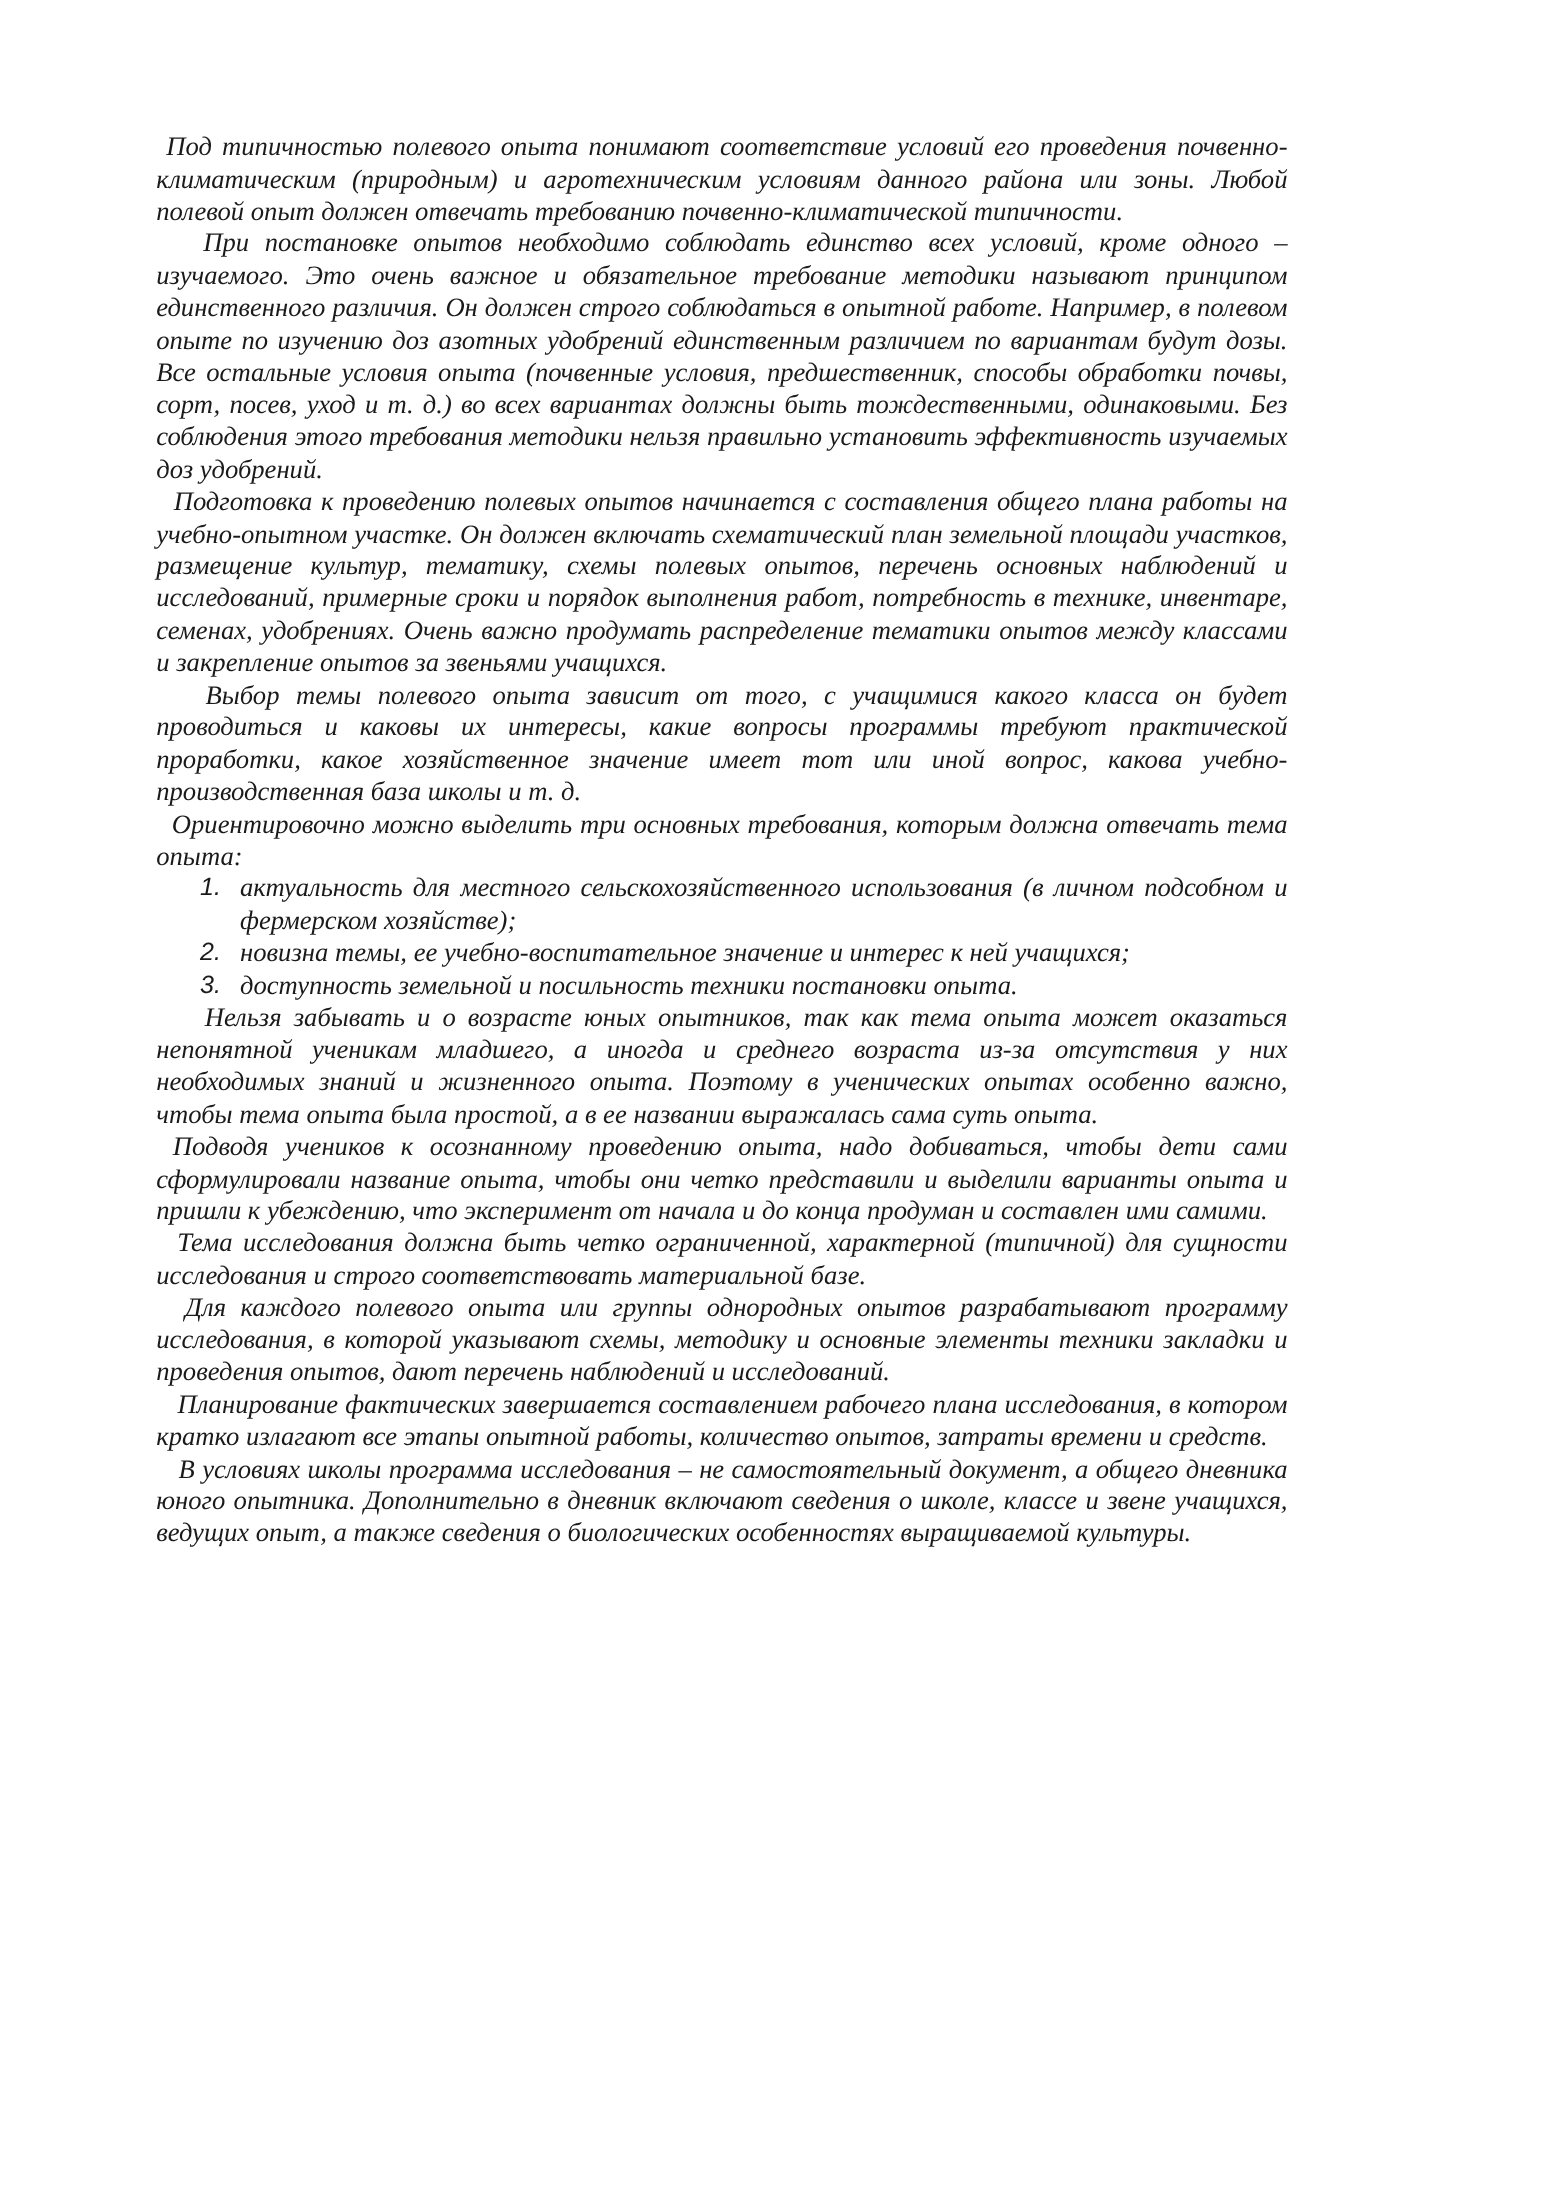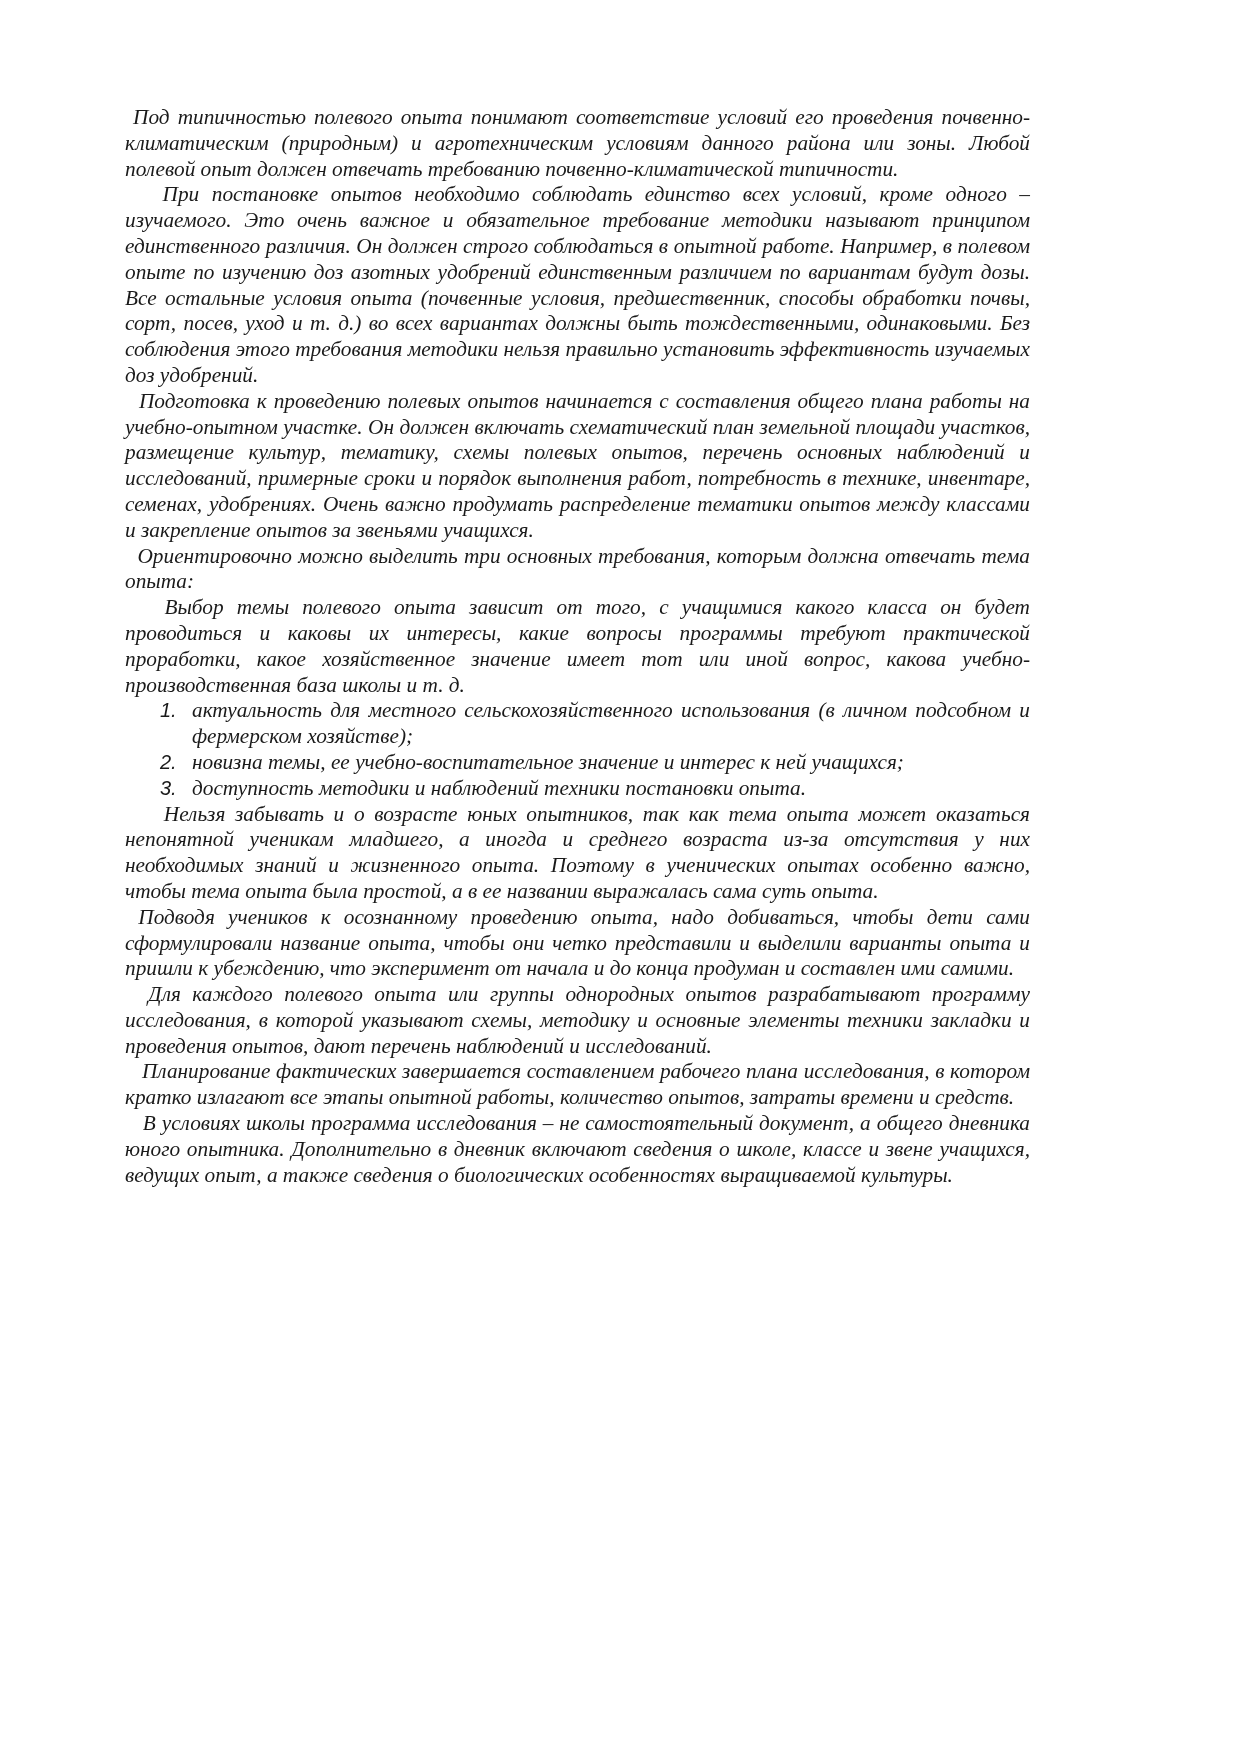--- a/index.html
+++ b/index.html
@@ -58,43 +58,44 @@
 <body>
 
 <div class="page">
 
   <p class="para"><span class="lead"> </span><span>Под типичностью полевого опыта понимают соответствие условий его проведения почвенно-климатическим (природным) и агротехническим условиям данного района или зоны. Любой полевой опыт должен отвечать требованию почвенно-климатической типичности.</span></p>
 
   <p class="para"><span class="lead">   </span><span>При постановке опытов необходимо соблюдать единство всех условий, кроме одного – изучаемого. Это очень важное и обязательное требование методики называют принципом единственного различия. Он должен строго соблюдаться в опытной работе. Например, в полевом опыте по изучению доз азотных удобрений единственным различием по вариантам будут дозы. Все остальные условия опыта (почвенные условия, предшественник, способы обработки почвы, сорт, посев, уход и т. д.) во всех вариантах должны быть тождественными, одинаковыми. Без соблюдения этого требования методики нельзя правильно установить эффективность изучаемых доз удобрений.</span></p>
 
   <p class="para"><span class="lead">  </span><span>Подготовка к проведению полевых опытов начинается с составления общего плана работы на учебно-опытном участке. Он должен включать схематический план земельной площади участков, размещение культур, тематику, схемы полевых опытов, перечень основных наблюдений и исследований, примерные сроки и порядок выполнения работ, потребность в технике, инвентаре, семенах, удобрениях. Очень важно продумать распределение тематики опытов между классами и закрепление опытов за звеньями учащихся.</span></p>
 
+  <p class="para"><span class="lead">   </span><span>Выбор темы полевого опыта зависит от того, с учащимися какого класса он будет проводиться и каковы их интересы, какие вопросы программы требуют практической проработки, какое хозяйственное значение имеет тот или иной вопрос, какова учебно-производственная база школы и т. д.</span></p>
+
   <p class="para"><span class="lead">  </span><span>Ориентировочно можно выделить три основных требования, которым должна отвечать тема опыта:</span></p>
-
-  <p class="para"><span class="lead">   </span><span>Выбор темы полевого опыта зависит от того, с учащимися какого класса он будет проводиться и каковы их интересы, какие вопросы программы требуют практической проработки, какое хозяйственное значение имеет тот или иной вопрос, какова учебно-производственная база школы и т. д.</span></p>
 
   <ol class="list">
     <li class="list-item">
       <span class="list-num">1.</span>
       <span class="list-text">актуальность для местного сельскохозяйственного использования (в личном подсобном и фермерском хозяйстве);</span>
     </li>
     <li class="list-item">
       <span class="list-num">2.</span>
       <span class="list-text">новизна темы, ее учебно-воспитательное значение и интерес к ней учащихся;</span>
     </li>
     <li class="list-item">
       <span class="list-num">3.</span>
-      <span class="list-text">доступность методики и наблюдений техники постановки опыта.</span>
+      <span class="list-text">доступность земельной и посильность техники постановки опыта.</span>
     </li>
   </ol>
 
   <p class="para"><span class="lead">    </span><span>Нельзя забывать и о возрасте юных опытников, так как тема опыта может оказаться непонятной ученикам младшего, а иногда и среднего возраста из-за отсутствия у них необходимых знаний и жизненного опыта. Поэтому в ученических опытах особенно важно, чтобы тема опыта была простой, а в ее названии выражалась сама суть опыта.</span></p>
 
   <p class="para"><span class="lead"> </span><span>Подводя учеников к осознанному проведению опыта, надо добиваться, чтобы дети сами сформулировали название опыта, чтобы они четко представили и выделили варианты опыта и пришли к убеждению, что эксперимент от начала и до конца продуман и составлен ими самими.</span></p>
 
+  <p class="para"><span class="lead">  </span><span>Тема исследования должна быть четко ограниченной, характерной (типичной) для сущности исследования и строго соответствовать материальной базе.</span></p>
 
   <p class="para"><span class="lead">  </span><span>Для каждого полевого опыта или группы однородных опытов разрабатывают программу исследования, в которой указывают схемы, методику и основные элементы техники закладки и проведения опытов, дают перечень наблюдений и исследований.</span></p>
 
 
   <p class="para"><span class="lead">   </span><span>Планирование фактических завершается составлением рабочего плана исследования, в котором кратко излагают все этапы опытной работы, количество опытов, затраты времени и средств.</span></p>
 
   <p class="para"><span class="lead">   </span><span>В условиях школы программа исследования – не самостоятельный документ, а общего дневника юного опытника. Дополнительно в дневник включают сведения о школе, классе и звене учащихся, ведущих опыт, а также сведения о биологических особенностях выращиваемой культуры.</span></p>
 
 
 </div>

